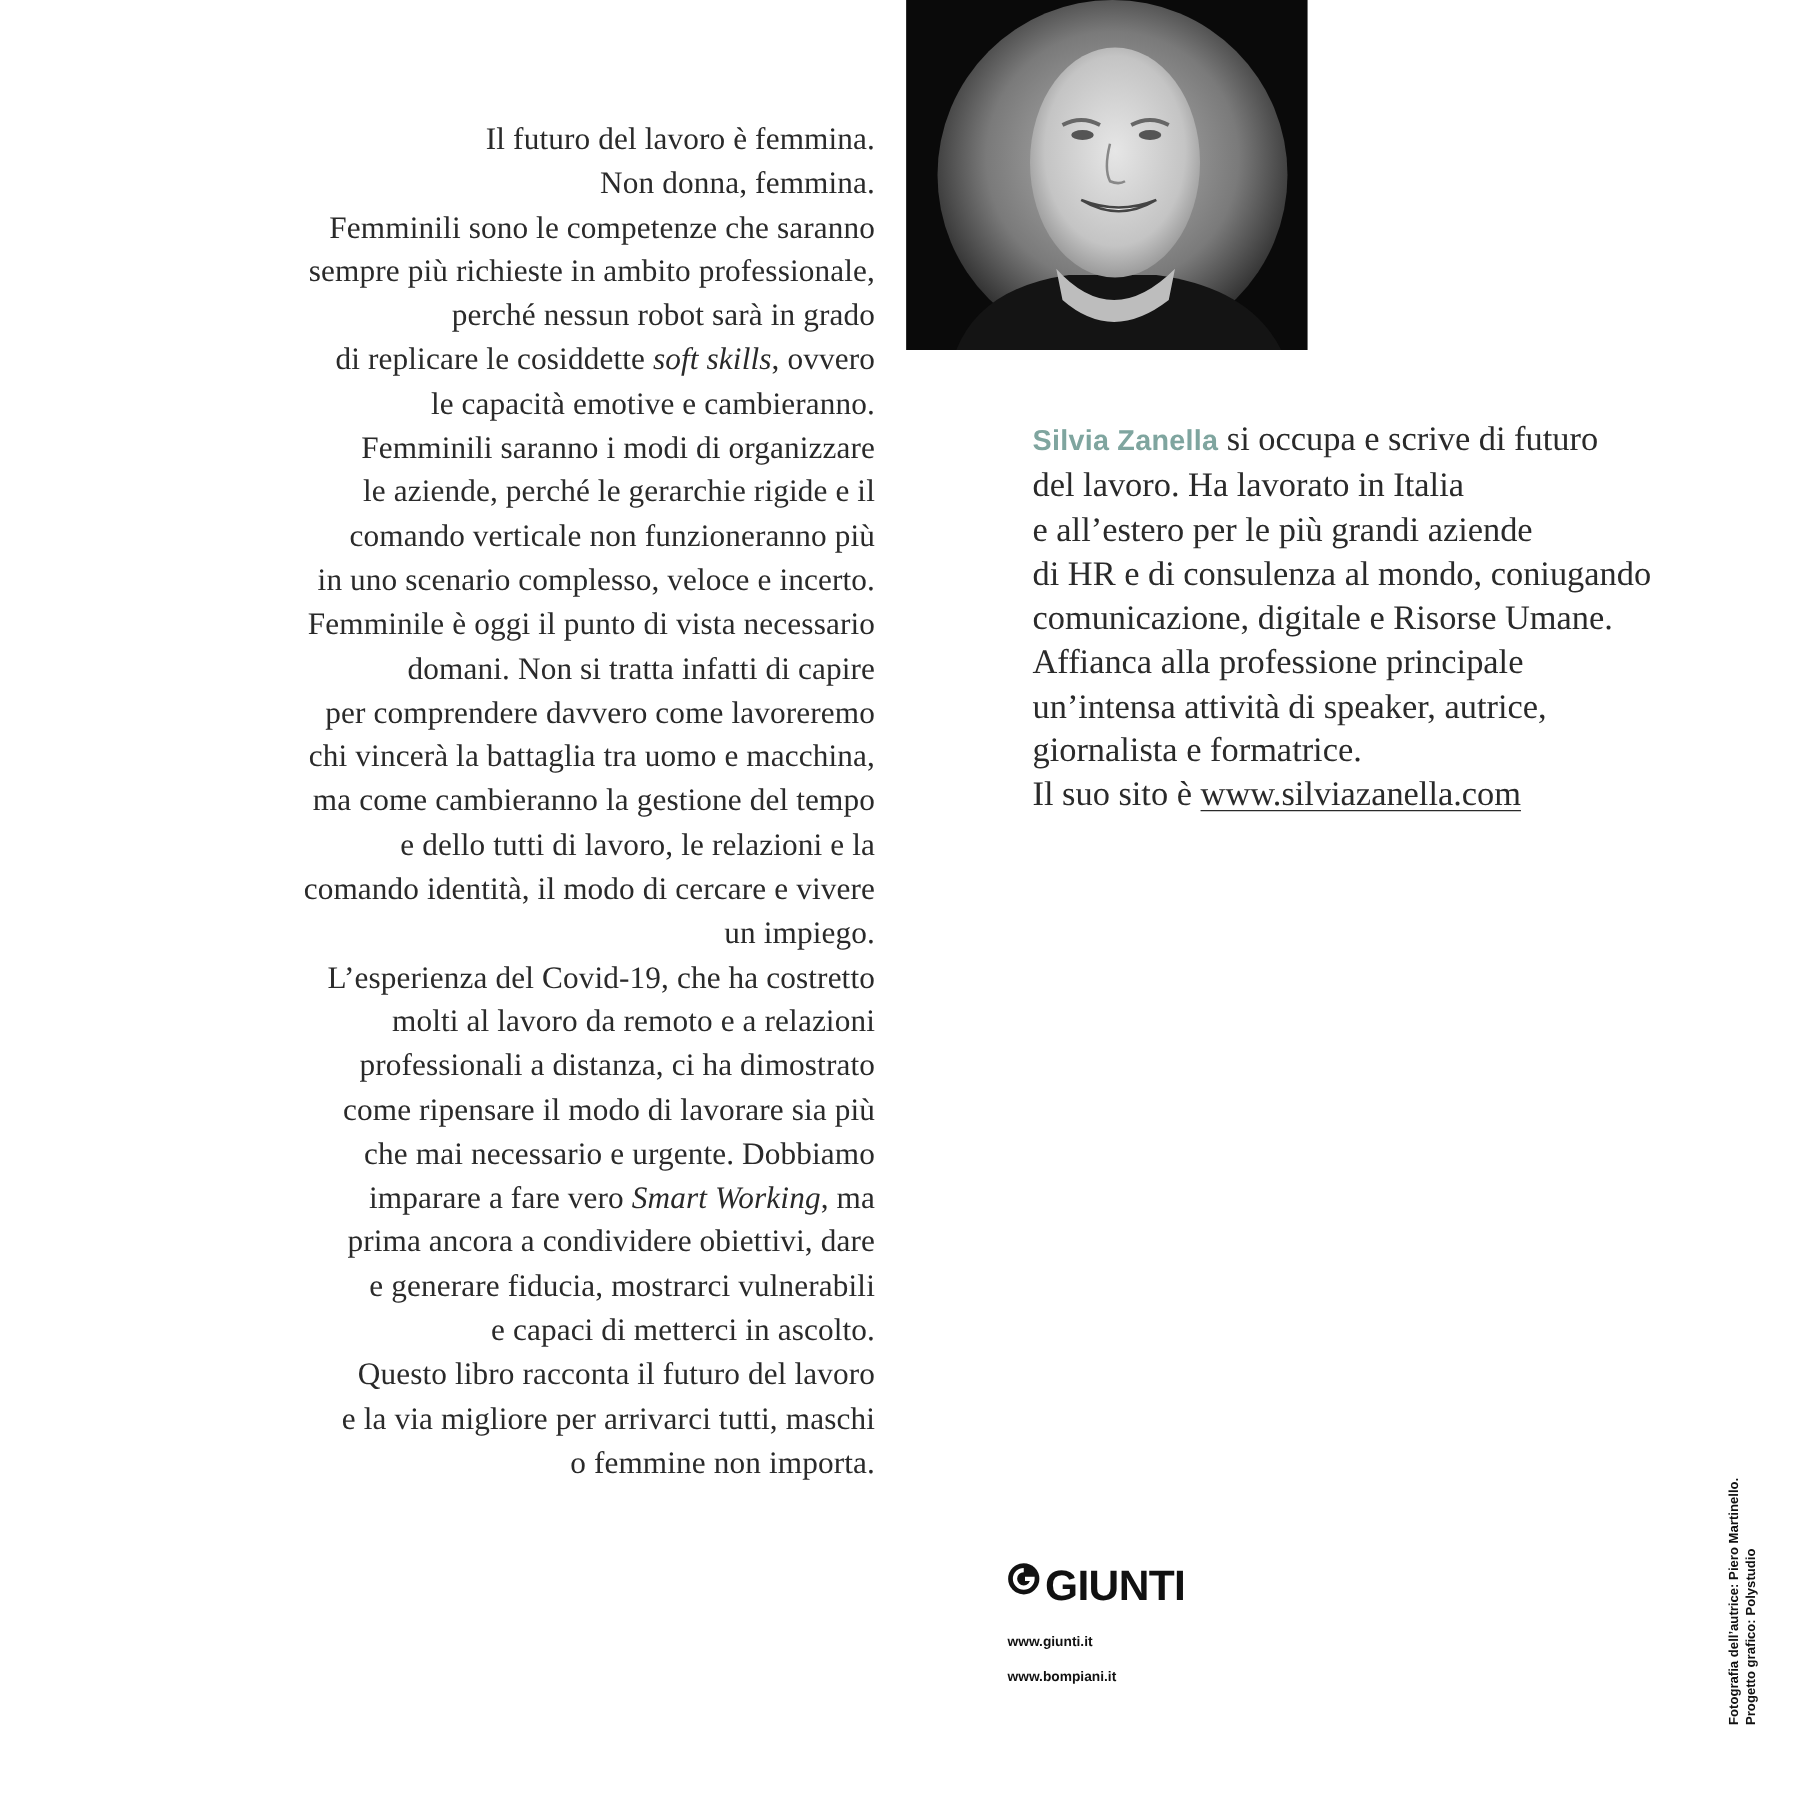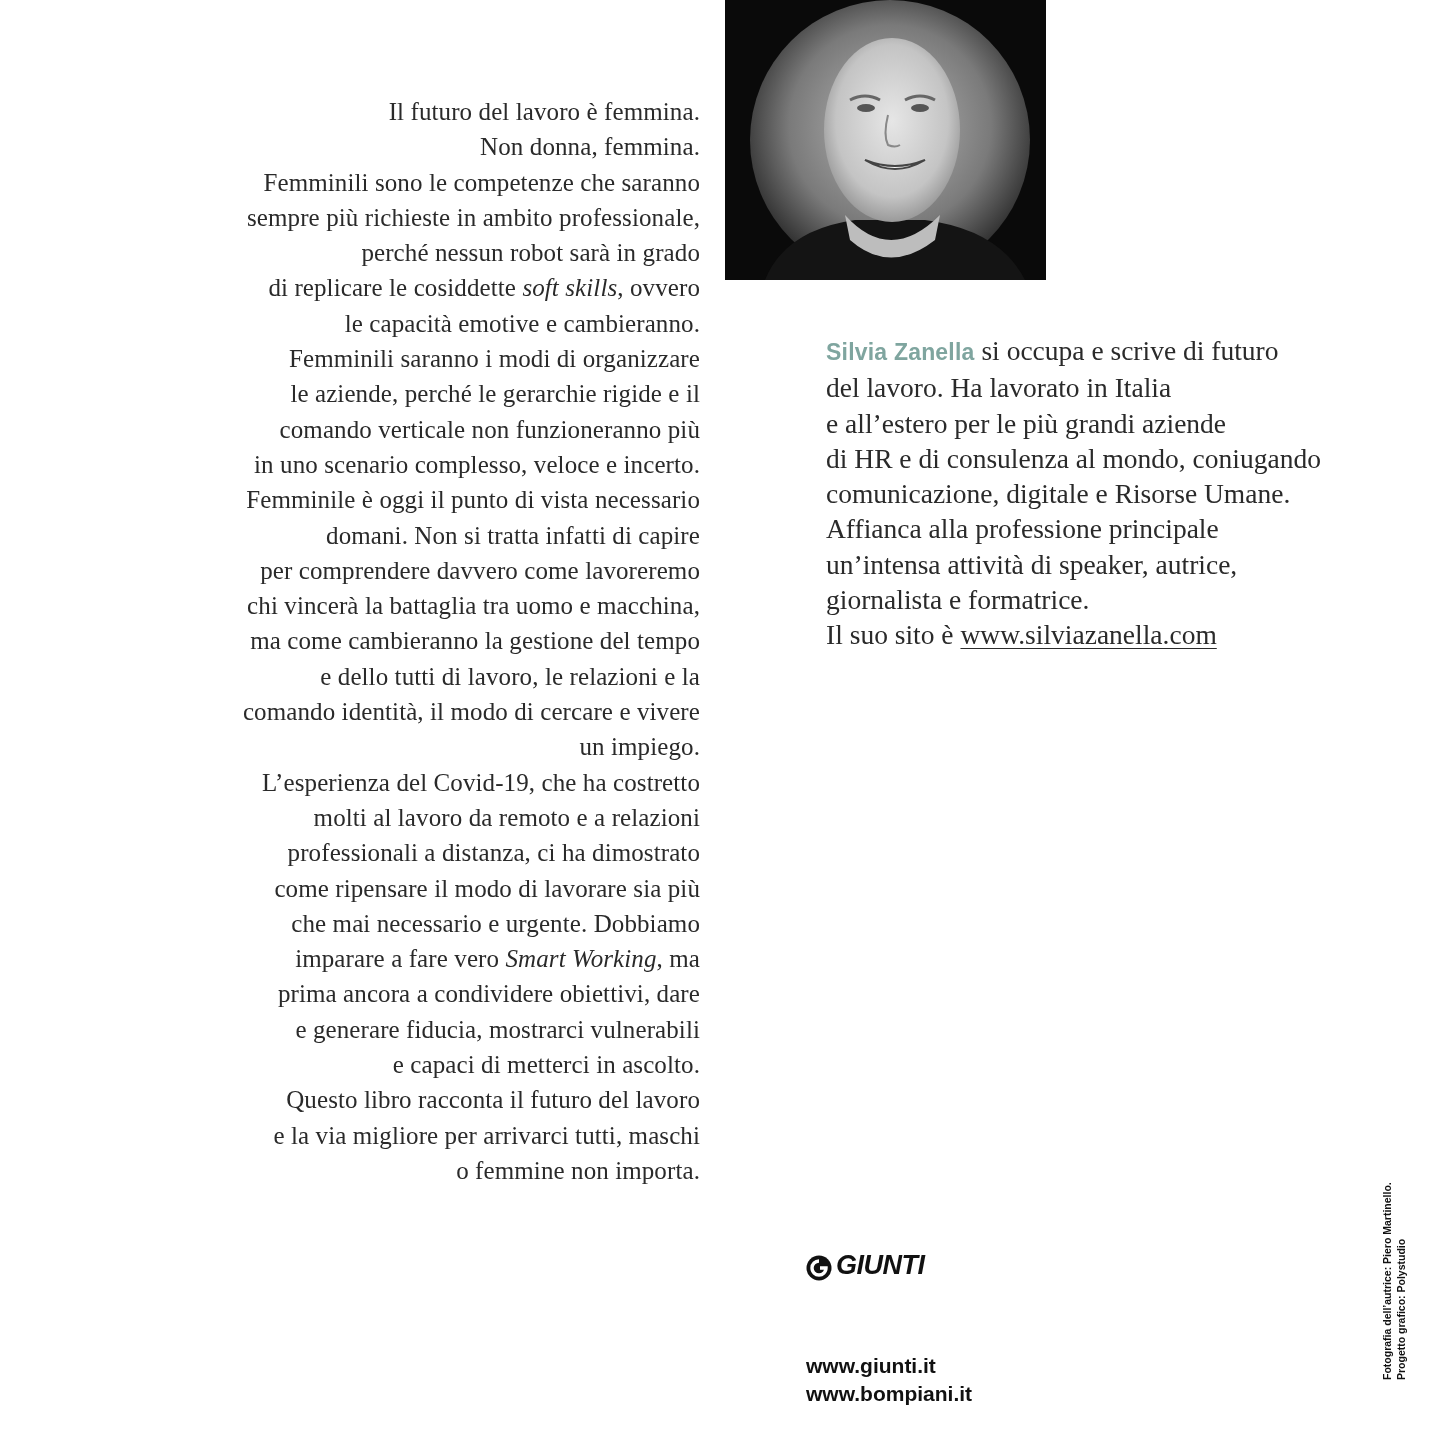--- a/index.html
+++ b/index.html
@@ -6,23 +6,23 @@
     body { width: 1445px; height: 1445px; position: relative; overflow: hidden; font-family: "Liberation Serif", "DejaVu Serif", serif; color: #2a2a2a; }
     .blurb { position: absolute; left: 80px; top: 94px; width: 620px; font-size: 25px; line-height: 35.3px; letter-spacing: 0.1px; text-align: right; }
     .blurb .line { display: block; white-space: nowrap; }
     .blurb em, .bio em { font-style: italic; }
     .photo { position: absolute; left: 725px; top: 0; width: 321px; height: 280px; background: #0a0a0a; overflow: hidden; }
     .photo svg { display: block; }
     .bio { position: absolute; left: 806px; top: 333px; width: 600px; font-size: 27.5px; line-height: 35.3px; }
     .bio .line { display: block; white-space: nowrap; margin-left: 20px; }
     .author-name { font-family: "Liberation Sans", "DejaVu Sans", sans-serif; font-weight: bold; color: #7fa59f; font-size: 23px; letter-spacing: 0.2px; }
     .bio a { color: #2a2a2a; text-decoration: underline; text-underline-offset: 4px; text-decoration-thickness: 1px; }
-    .publisher { position: absolute; left: 806px; top: 1250px; display: flex; align-items: flex-end; gap: 4px; font-family: "Liberation Sans", "DejaVu Sans", sans-serif; font-weight: bold; font-size: 27px; color: #111; letter-spacing: -0.5px; font-style: italic; }
+    .publisher { position: absolute; left: 806px; top: 1250px; display: flex; align-items: flex-start; gap: 4px; font-family: "Liberation Sans", "DejaVu Sans", sans-serif; font-weight: bold; font-size: 34px; color: #111; letter-spacing: -0.5px; }
     .publisher .logo-mark { width: 26px; height: 26px; }
-    .sites { position: absolute; left: 806px; top: 1352px; font-family: "Liberation Sans", "DejaVu Sans", sans-serif; font-weight: bold; font-size: 21px; line-height: 28px; color: #111; }
+    .sites { position: absolute; left: 806px; top: 1300px; font-family: "Liberation Sans", "DejaVu Sans", sans-serif; font-weight: bold; font-size: 11px; line-height: 28px; color: #111; }
     .sites .line { display: block; }
     .credits { position: absolute; left: 1380px; top: 1380px; transform-origin: 0 0; transform: rotate(-90deg); font-family: "Liberation Sans", "DejaVu Sans", sans-serif; font-weight: bold; font-size: 10.5px; line-height: 14px; color: #111; white-space: nowrap; }
     .credits .line { display: block; }
   </style>
 </head>
 <body>
 
 <div class="blurb" id="blurb">
     <span class="line">Il futuro del lavoro è femmina.</span>
     <span class="line">Non donna, femmina.</span>

